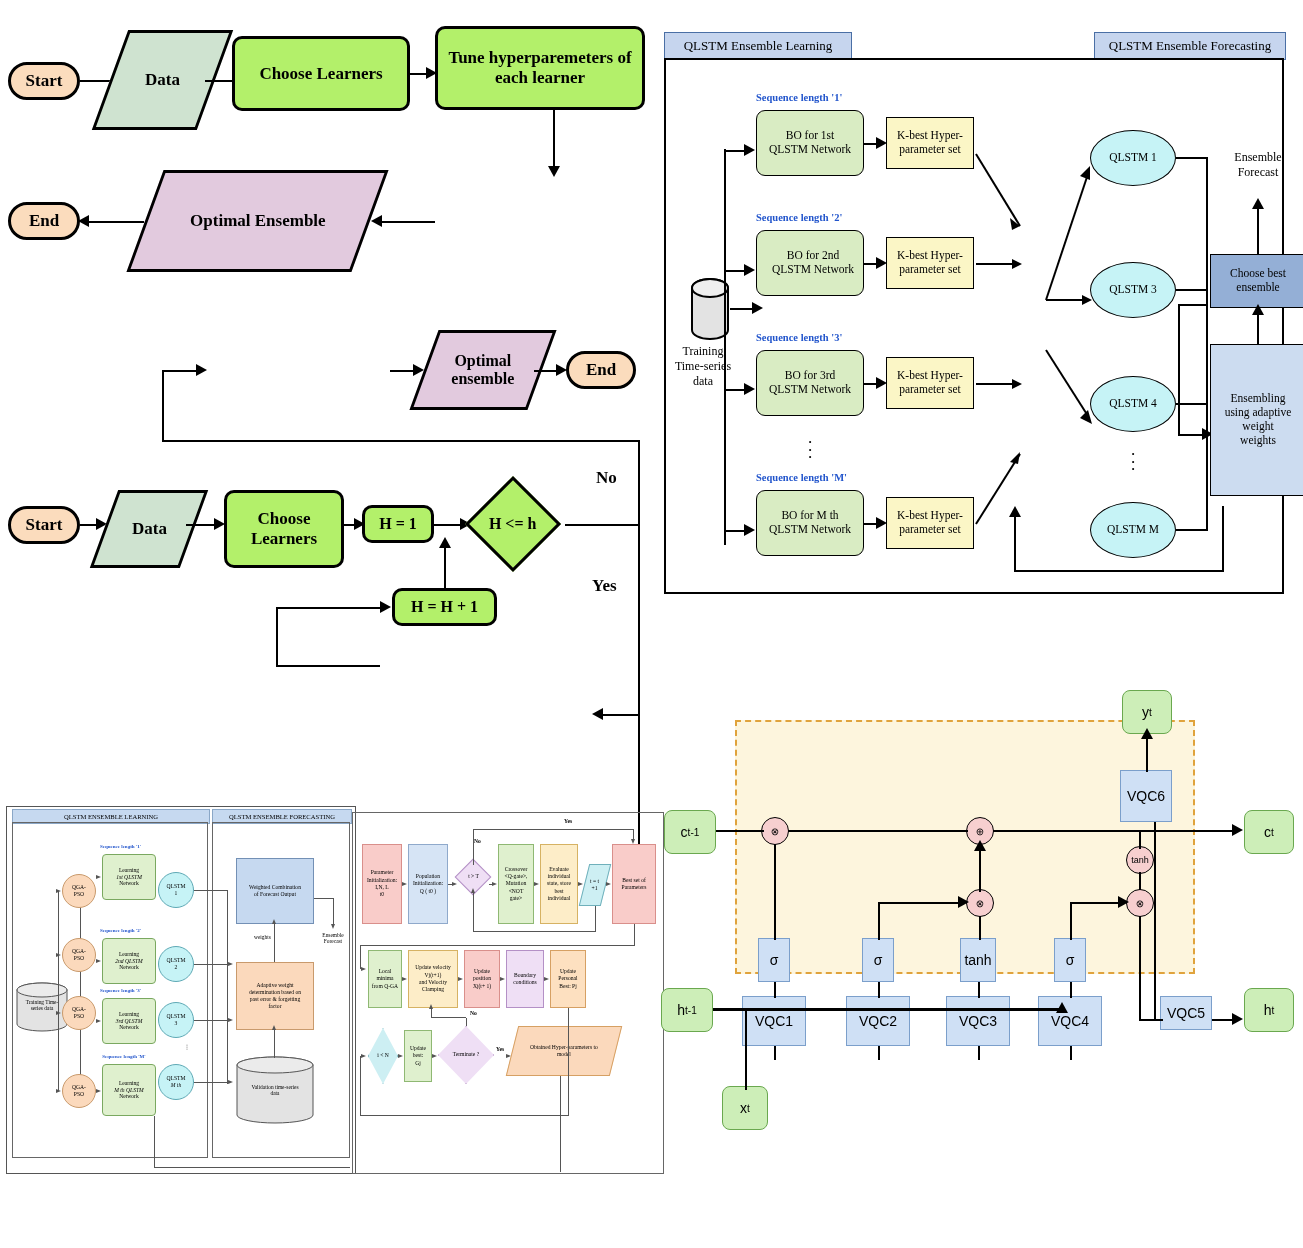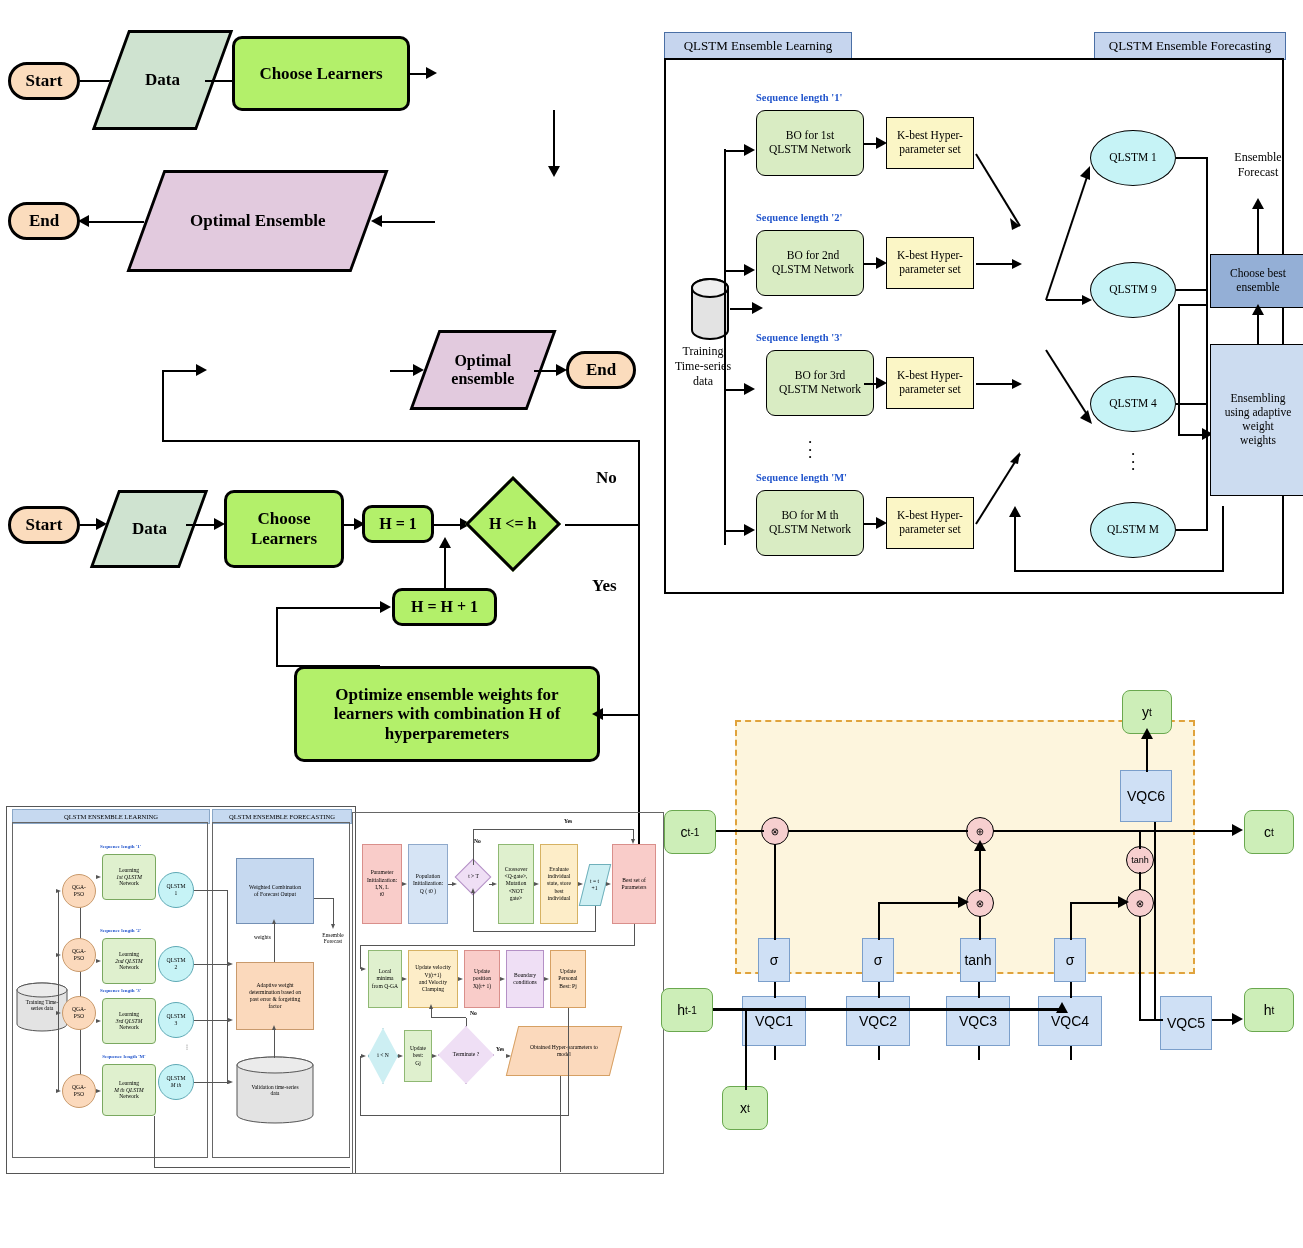--- a/index.html
+++ b/index.html
@@ -119,20 +119,21 @@
 
   <div class="node para" style="left:110px;top:30px;width:105px;height:100px;font-size:17px;">
       <span>Data</span>
     </div>
   <div class="ln lnh" style="left:205px;top:80px;width:28px;"></div>
 
   <div class="node rrect" style="left:232px;top:36px;width:178px;height:75px;font-size:17px;padding:0 8px;">Choose Learners</div>
   <div class="ln lnh" style="left:410px;top:73px;width:18px;"></div>
   <div class="arw arw-r" style="left:426px;top:67px;"></div>
 
+  <div class="node rrect" style="left:435px;top:26px;width:210px;height:84px;font-size:17px;padding:0 6px;">Tune hyperparemeters of each learner</div>
   <div class="ln lnv" style="left:553px;top:110px;height:58px;"></div>
   <div class="arw arw-d" style="left:548px;top:166px;"></div>
 
   <div class="ln lnh" style="left:382px;top:221px;width:53px;"></div>
   <div class="arw arw-l" style="left:371px;top:215px;"></div>
 
   <div class="node para pink" style="left:145px;top:170px;width:225px;height:102px;font-size:17px;">
       <span>Optimal Ensemble</span>
     </div>
   <div class="ln lnh" style="left:88px;top:221px;width:56px;"></div>
@@ -187,21 +188,20 @@
 
   <div class="node rrect" style="left:392px;top:288px;width:105px;height:38px;font-size:16px;">H = H + 1</div>
   <div class="ln lnv" style="left:444px;top:243px;height:46px;"></div>
   <div class="arw arw-u" style="left:439px;top:237px;"></div>
 
   <div class="ln lnh" style="left:276px;top:365px;width:104px;"></div>
   <div class="ln lnv" style="left:276px;top:307px;height:60px;"></div>
   <div class="ln lnh" style="left:276px;top:307px;width:106px;"></div>
   <div class="arw arw-r" style="left:380px;top:301px;"></div>
 
-  <div class="node rrect" style="left:294px;top:366px;width:306px;height:96px;font-size:17px;padding:0 8px;">Optimize ensemble weights for learners with combination H of hyperparemeters</div>
   <div class="ln lnh" style="left:600px;top:414px;width:40px;"></div>
   <div class="arw arw-l" style="left:592px;top:408px;"></div>
 </div>
 
 <div class="panel" id="panelC">
   <div class="hdr" style="left:4px;top:18px;width:186px;height:26px;">QLSTM Ensemble Learning</div>
   <div class="hdr" style="left:434px;top:18px;width:190px;height:26px;">QLSTM Ensemble Forecasting</div>
   <div class="frame"></div>
 
   <div class="cyl" style="left:30px;top:264px;width:40px;height:62px;">
@@ -232,21 +232,21 @@
   <div class="seqlbl" style="left:96px;top:198px;">Sequence length '2'</div>
   <div class="seqlbl" style="left:96px;top:318px;">Sequence length '3'</div>
   <div class="seqlbl" style="left:96px;top:458px;">Sequence length 'M'</div>
 
   <div class="cbox cgreen" style="left:96px;top:96px;width:108px;height:66px;">
     <div><span>BO for 1st</span><br><span>QLSTM Network</span></div>
   </div>
   <div class="cbox cgreen" style="left:96px;top:216px;width:108px;height:66px;padding-left:6px;">
     <div><span>BO for 2nd</span><br><span>QLSTM Network</span></div>
   </div>
-  <div class="cbox cgreen" style="left:96px;top:336px;width:108px;height:66px;margin-left:10px;">
+  <div class="cbox cgreen" style="left:96px;top:336px;width:108px;height:66px;">
     <div><span>BO for 3rd</span><br><span>QLSTM Network</span></div>
   </div>
   <div class="cbox cgreen" style="left:96px;top:476px;width:108px;height:66px;">
     <div><span>BO for M th</span><br><span>QLSTM Network</span></div>
   </div>
   <div class="dots" style="left:140px;top:420px;width:20px;">.<br>.<br>.</div>
 
   <div class="ln lnh" style="left:204px;top:129px;width:14px;"></div>
   <div class="arw arw-r" style="left:216px;top:123px;"></div>
   <div class="ln lnh" style="left:204px;top:249px;width:14px;"></div>
@@ -284,21 +284,21 @@
   <svg style="position:absolute;left:380px;top:90px;width:70px;height:450px;overflow:visible">
     <line x1="6" y1="196" x2="48" y2="70" stroke="#000" stroke-width="2"></line>
     <polygon points="50,62 40,72 50,76" fill="#000"></polygon>
     <line x1="6" y1="196" x2="46" y2="196" stroke="#000" stroke-width="2"></line>
     <polygon points="52,196 42,191 42,201" fill="#000"></polygon>
     <line x1="6" y1="246" x2="48" y2="312" stroke="#000" stroke-width="2"></line>
     <polygon points="52,320 48,306 40,314" fill="#000"></polygon>
   </svg>
 
   <div class="cbox cellipse" style="left:430px;top:116px;width:86px;height:56px;">QLSTM 1</div>
-  <div class="cbox cellipse" style="left:430px;top:248px;width:86px;height:56px;">QLSTM 9</div>
+  <div class="cbox cellipse" style="left:430px;top:248px;width:86px;height:56px;">QLSTM 3</div>
   <div class="cbox cellipse" style="left:430px;top:362px;width:86px;height:56px;">QLSTM 4</div>
   <div class="cbox cellipse" style="left:430px;top:488px;width:86px;height:56px;">QLSTM M</div>
   <div class="dots" style="left:463px;top:432px;width:20px;">.<br>.<br>.</div>
 
   <div class="ln lnh" style="left:516px;top:143px;width:32px;"></div>
   <div class="ln lnh" style="left:516px;top:275px;width:32px;"></div>
   <div class="ln lnh" style="left:516px;top:389px;width:32px;"></div>
   <div class="ln lnh" style="left:516px;top:515px;width:32px;"></div>
   <div class="ln lnv" style="left:546px;top:143px;height:374px;"></div>
   <div class="ln lnh" style="left:518px;top:290px;width:30px;"></div>
@@ -573,21 +573,21 @@
     </div>
   <div class="fblue" style="left:186px;top:320px;width:64px;height:50px;">
       <span>VQC2</span>
     </div>
   <div class="fblue" style="left:286px;top:320px;width:64px;height:50px;">
       <span>VQC3</span>
     </div>
   <div class="fblue" style="left:378px;top:320px;width:64px;height:50px;">
       <span>VQC4</span>
     </div>
-  <div class="fblue" style="left:500px;top:320px;width:52px;height:54px;">
+  <div class="fblue" style="left:500px;top:320px;width:52px;height:34px;">
       <span>VQC5</span>
     </div>
   <div class="fblue" style="left:460px;top:94px;width:52px;height:52px;">
       <span>VQC6</span>
     </div>
 
   <div class="fblue" style="left:98px;top:262px;width:32px;height:44px;">σ</div>
   <div class="fblue" style="left:202px;top:262px;width:32px;height:44px;">σ</div>
   <div class="fblue" style="left:300px;top:262px;width:36px;height:44px;">tanh</div>
   <div class="fblue" style="left:394px;top:262px;width:32px;height:44px;">σ</div>

